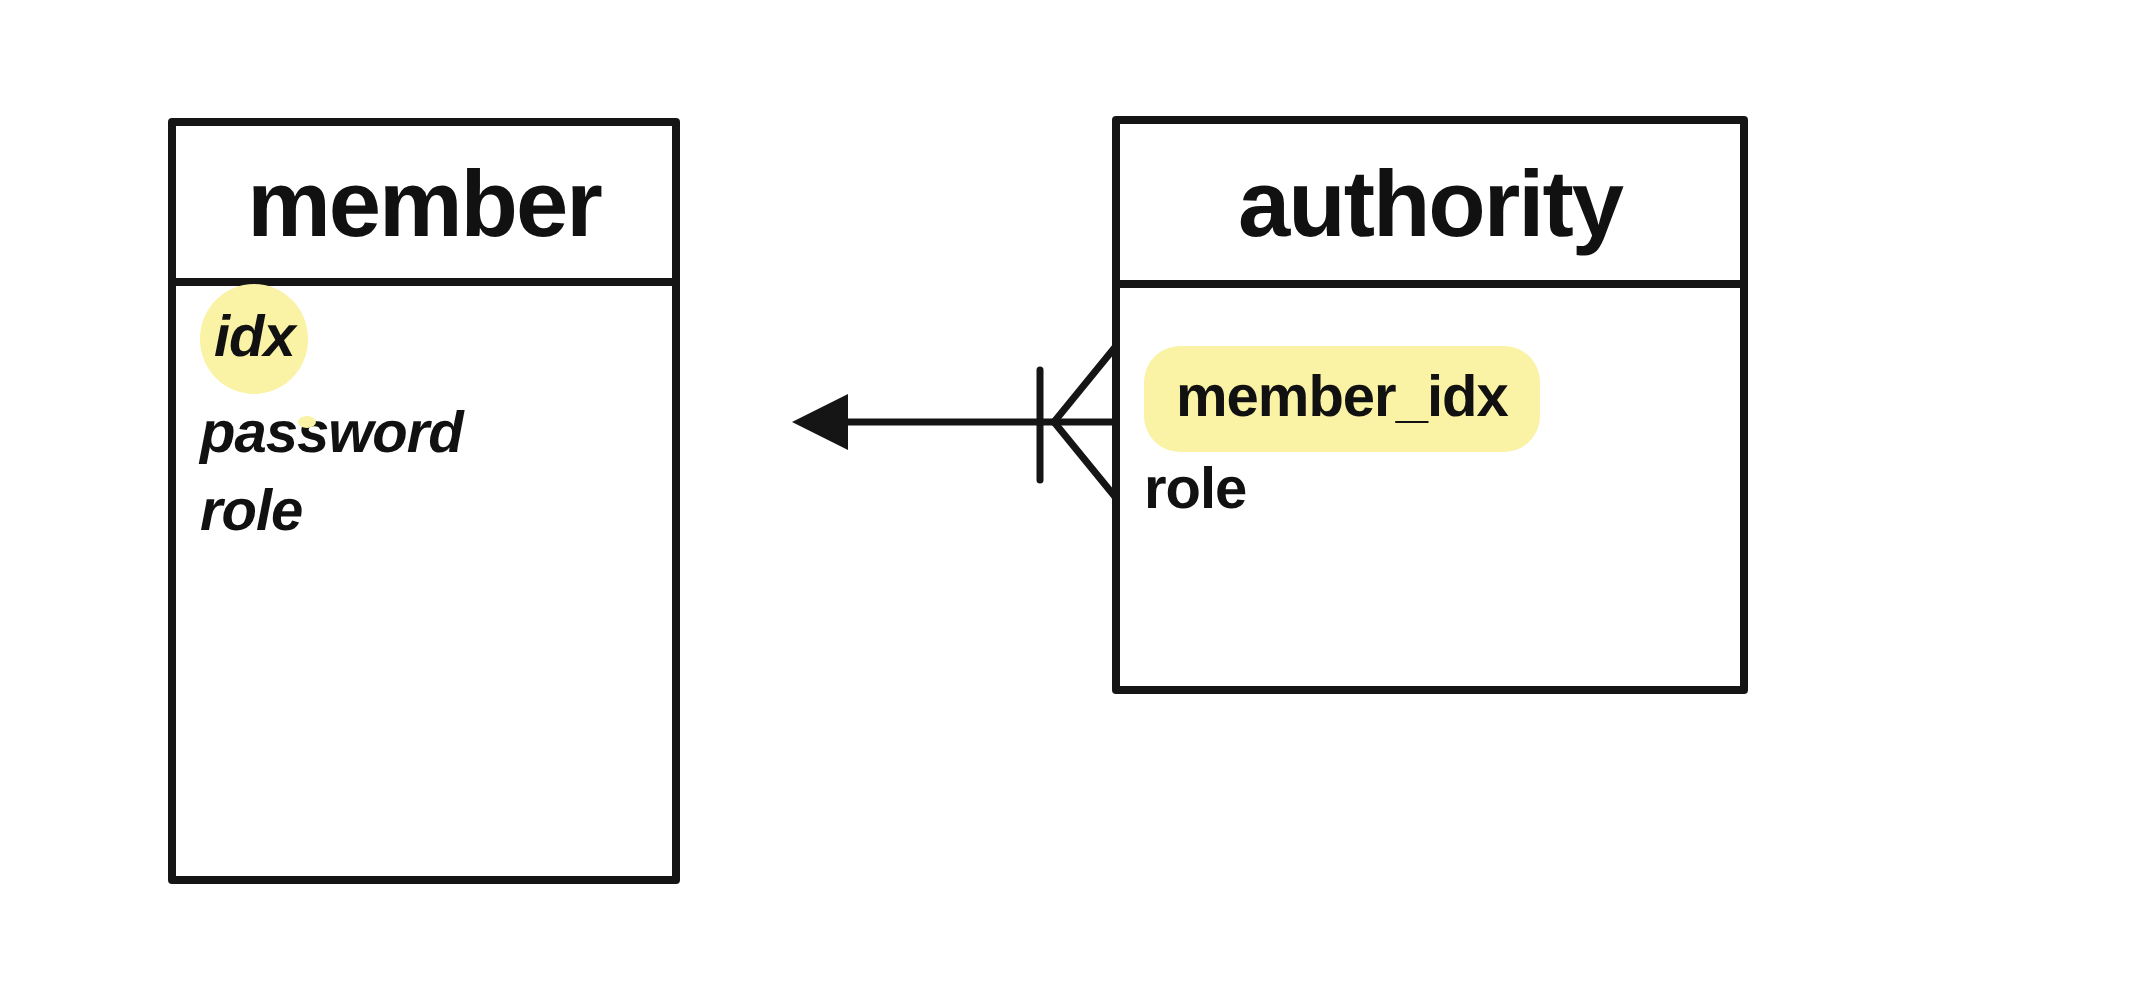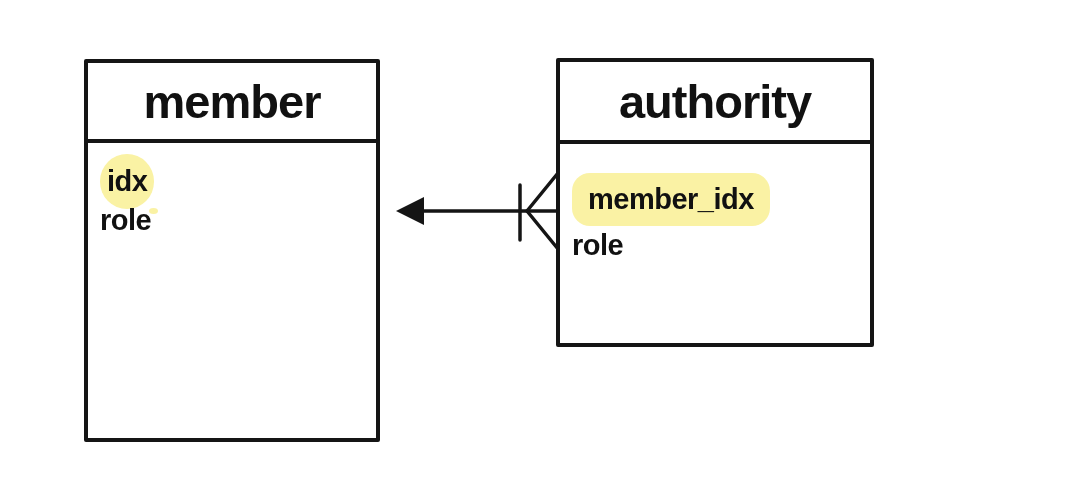--- a/index.html
+++ b/index.html
@@ -25,21 +25,21 @@
   .entity-table {
     position: absolute;
     background: #ffffff;
     border: 4px solid #151515;
     border-radius: 2px;
     box-sizing: border-box;
   }
   .entity-member {
     left: 84px;
     top: 59px;
-    width: 296px;
+    width: 256px;
     height: 383px;
   }
   .entity-authority {
     left: 556px;
     top: 58px;
     width: 318px;
     height: 289px;
   }
   .table-header {
     display: flex;
@@ -53,21 +53,21 @@
   .table-title {
     font-size: 47px;
     font-weight: 700;
     color: #111111;
     letter-spacing: -1px;
   }
   .table-body {
     box-sizing: border-box;
     padding-left: 12px;
   }
-  .entity-member .table-body { padding-top: 14px; }
+  .entity-member .table-body { padding-top: 2px; font-style: italic; }
   .entity-authority .table-body { padding-top: 32px; }
   .field-row {
     display: flex;
     align-items: center;
     height: 48px;
   }
   .entity-authority .field-row { height: 46px; }
   .entity-member .field-row:last-child { margin-top: -9px; }
   .field-label {
     font-size: 29px;
@@ -117,20 +117,23 @@
 
   <div class="entity-table entity-member">
     <div class="table-header">
       <span class="table-title">member</span>
     </div>
     <div class="table-body">
       <div class="field-row">
         <span class="field-label hl-ellipse">idx</span>
       </div>
       <div class="field-row">
+        <span class="field-label">password</span>
+      </div>
+      <div class="field-row">
         <span class="field-label">role</span>
       </div>
     </div>
   </div>
 
   <div class="speck"></div>
 
   <div class="entity-table entity-authority">
     <div class="table-header">
       <span class="table-title">authority</span>

